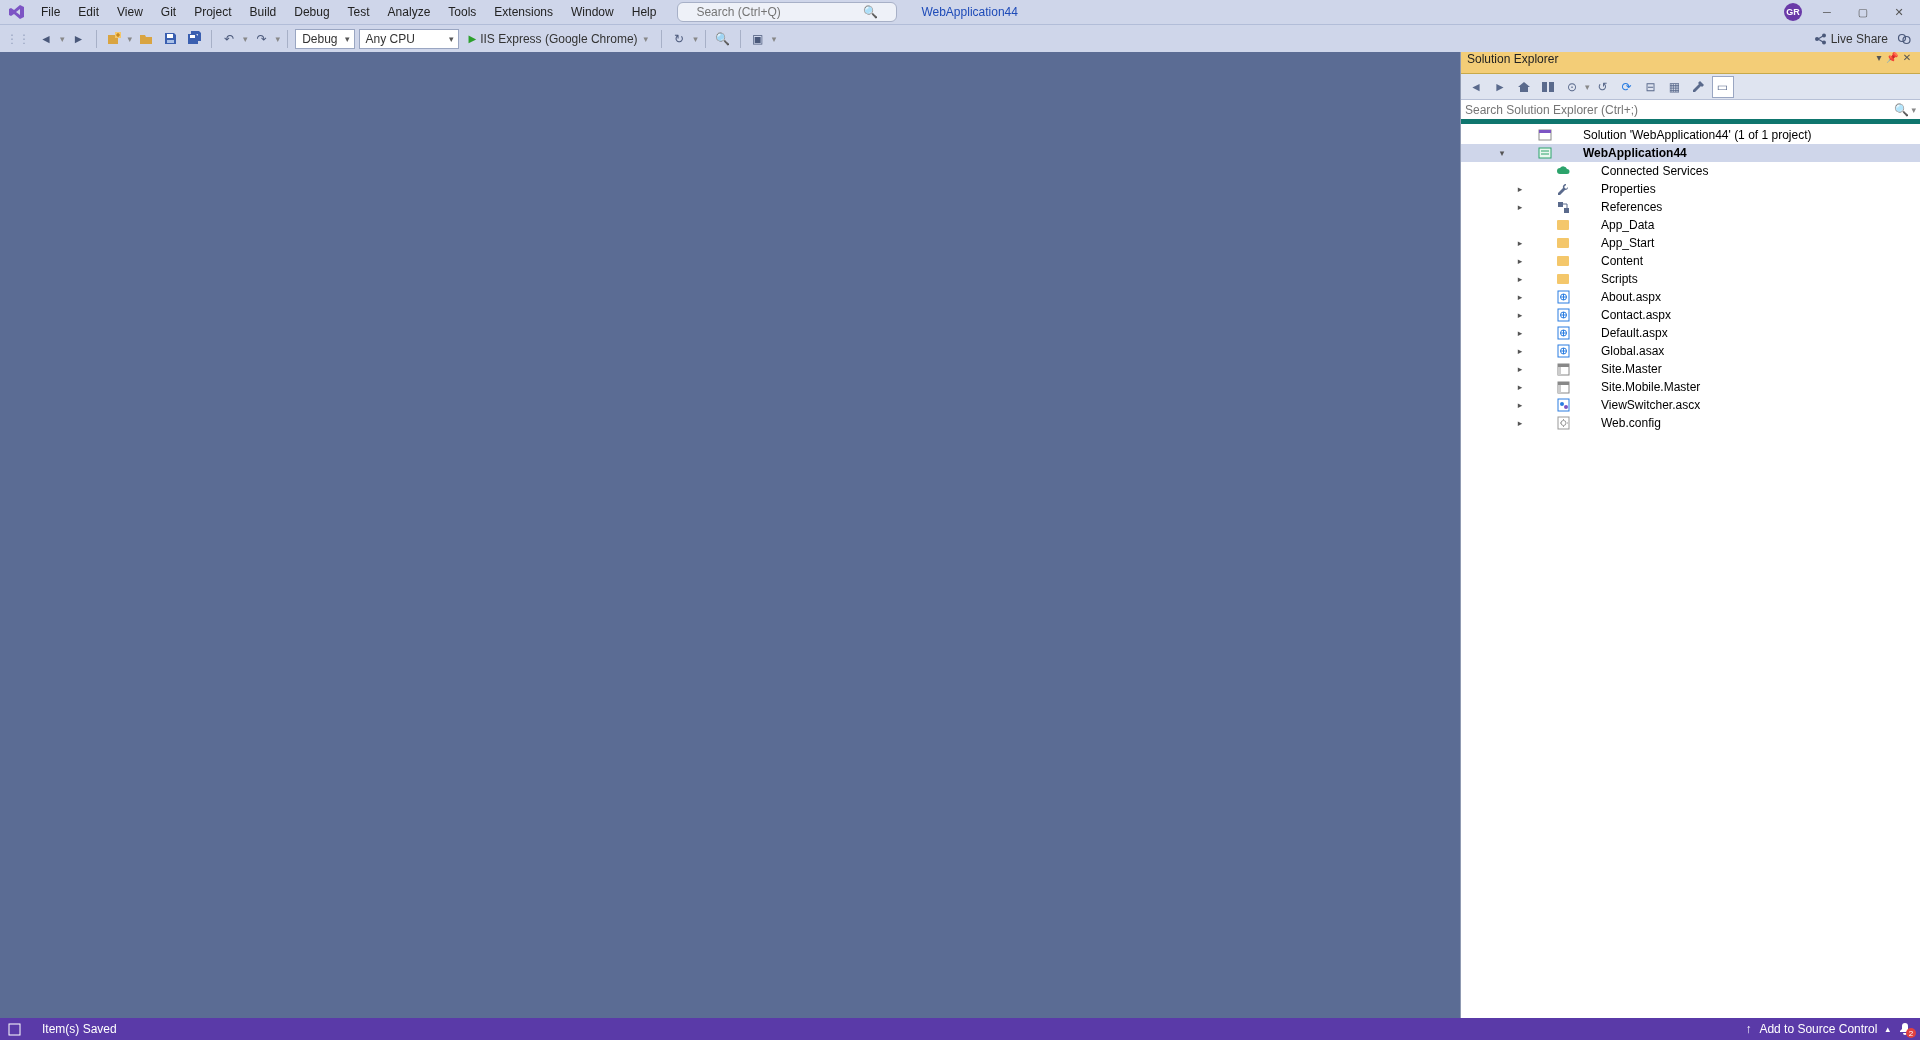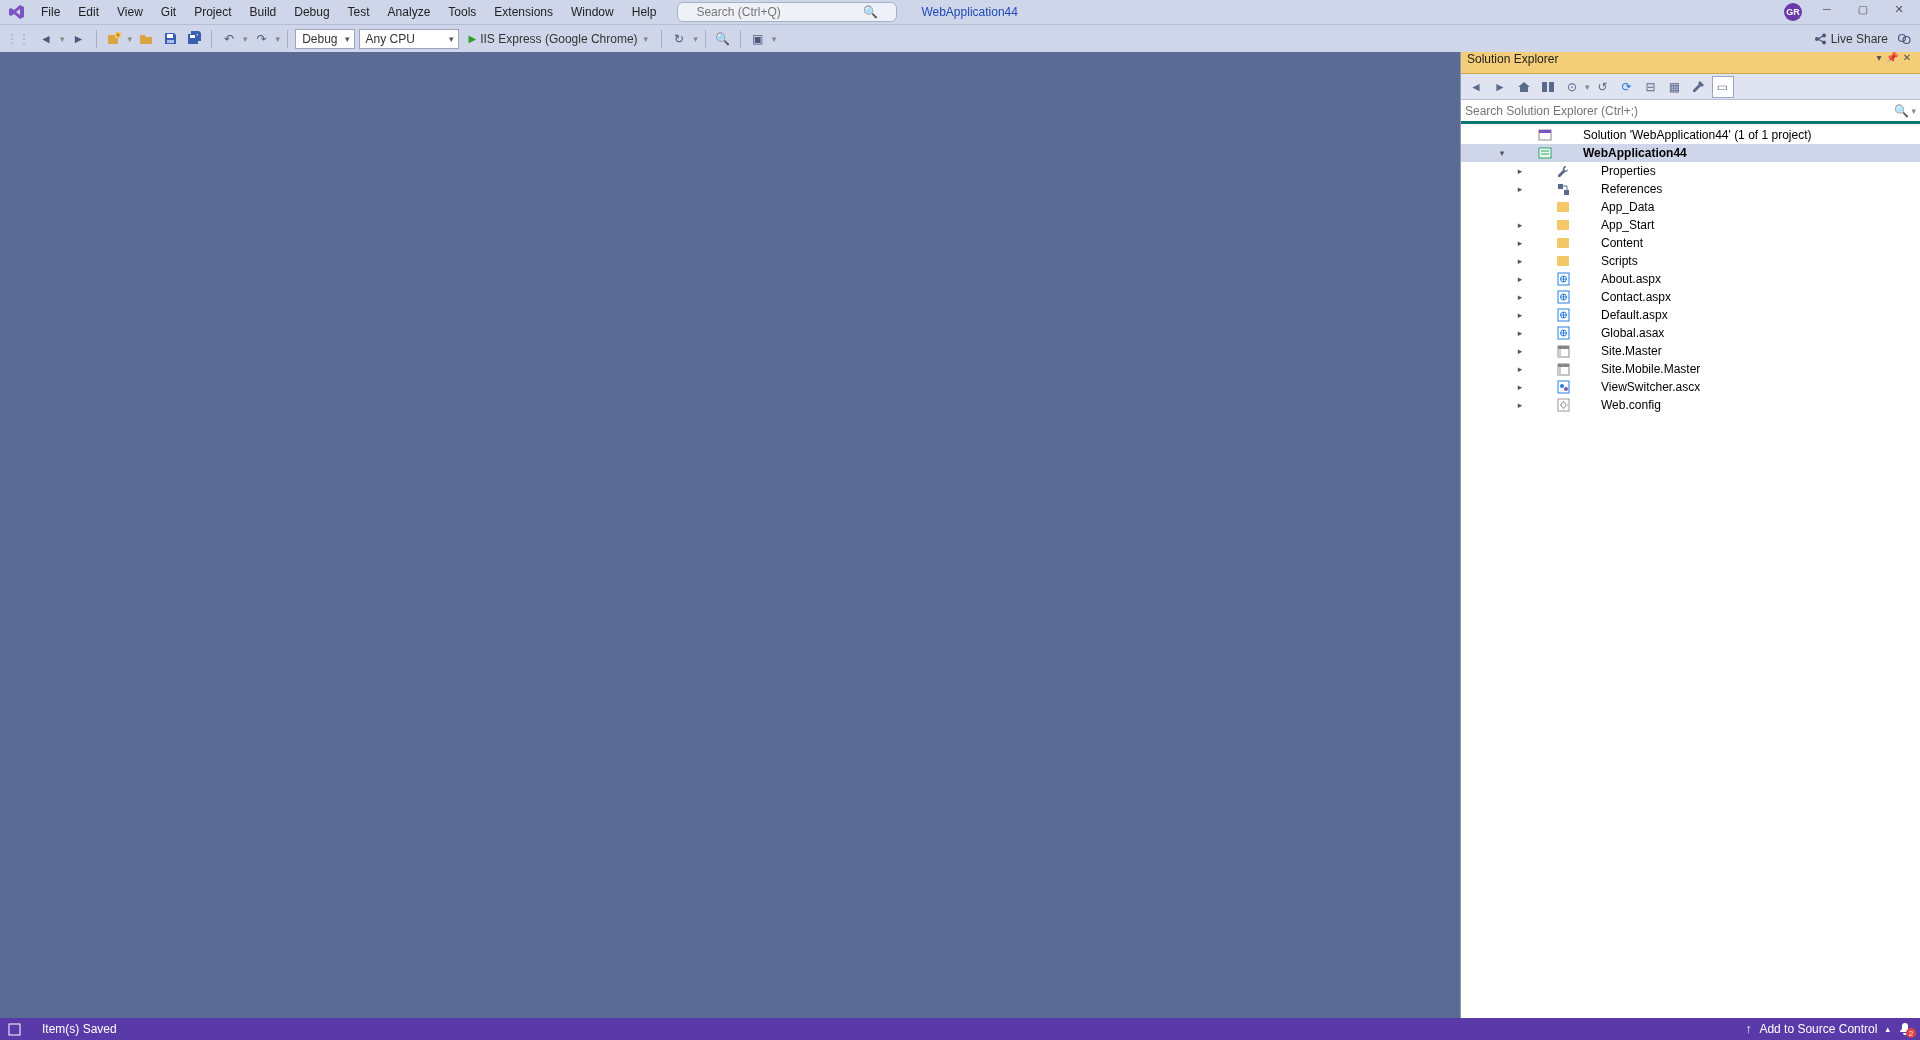--- a/index.html
+++ b/index.html
@@ -31,21 +31,21 @@
   padding: 0 18px;
 }
 .title-search input {
   flex: 1; border: none; background: transparent; outline: none; font-size: 12px; color: #444;
 }
 .app-title {
   margin-left: 24px;
   color: #1e4bb8;
 }
 .titlebar-right {
-  margin-left: auto; display: flex; align-items: flex-start; gap: 14px; padding-right: 6px;
+  margin-left: auto; display: flex; align-items: center; gap: 14px; padding-right: 6px;
 }
 .avatar {
   width: 18px; height: 18px; border-radius: 50%; background: #6a3aa8; color: #fff;
   display: flex; align-items: center; justify-content: center; font-size: 9px; font-weight: 600;
 }
 .win-btn { width: 22px; text-align: center; color: #555; font-size: 11px; }
 
 
 .toolbar {
   height: 28px;
@@ -92,21 +92,21 @@
 .panel-title .pbtn { width:14px; text-align:center; color:#555; font-size:10px; }
 
 .panel-toolbar {
   height:26px; background:#dfe4f0; border-bottom:1px solid #b7c0d6;
   display:flex; align-items:center; padding:0 4px; gap:2px;
 }
 .pt-btn { width:22px; height:22px; display:flex; align-items:center; justify-content:center; color:#5a6a8c; }
 .pt-btn.pressed { background:#fff; border:1px solid #9aa6c2; }
 
 .panel-search {
-  height:24px; border-bottom:3px solid #0f766e;
+  height:24px; border-bottom:5px solid #0f766e;
   display:flex; align-items:center; padding:4px 4px;
 }
 .panel-search input {
   flex:1; border:none; outline:none; font-size:12px; color:#666; background:transparent;
 }
 
 .tree {
   flex:1; overflow:auto; padding: 2px 0;
 }
 .tree-row {
@@ -322,20 +322,30 @@
           <span class="ticon">
             <svg width="14" height="14" viewBox="0 0 14 14">
               <rect x="1" y="2" width="12" height="10" fill="#e9f7ef" stroke="#2ca36b"></rect>
               <path d="M3 5h8M3 8h8" stroke="#2ca36b"></path>
             </svg>
           </span>
           <span class="bold">WebApplication44</span>
         </div>
         <div class="tree-row">
           <span class="indent" style="width:24px"></span>
+          <span class="tw"></span>
+          <span class="ticon">
+            <svg width="14" height="12" viewBox="0 0 14 12">
+              <path fill="#2ca36b" d="M4 9a3 3 0 010-6 4 4 0 017 1 2.5 2.5 0 010 5H4z"></path>
+            </svg>
+          </span>
+          <span class="">Connected Services</span>
+        </div>
+        <div class="tree-row">
+          <span class="indent" style="width:24px"></span>
           <span class="tw">▸</span>
           <span class="ticon">
             <svg width="13" height="13" viewBox="0 0 13 13">
               <path fill="#5a6a8c" d="M9 1a3 3 0 00-3 4L1 10v2h2l5-5a3 3 0 003-3l-2 2-2-2 2-2z"></path>
             </svg>
           </span>
           <span class="">Properties</span>
         </div>
         <div class="tree-row">
           <span class="indent" style="width:24px"></span>

